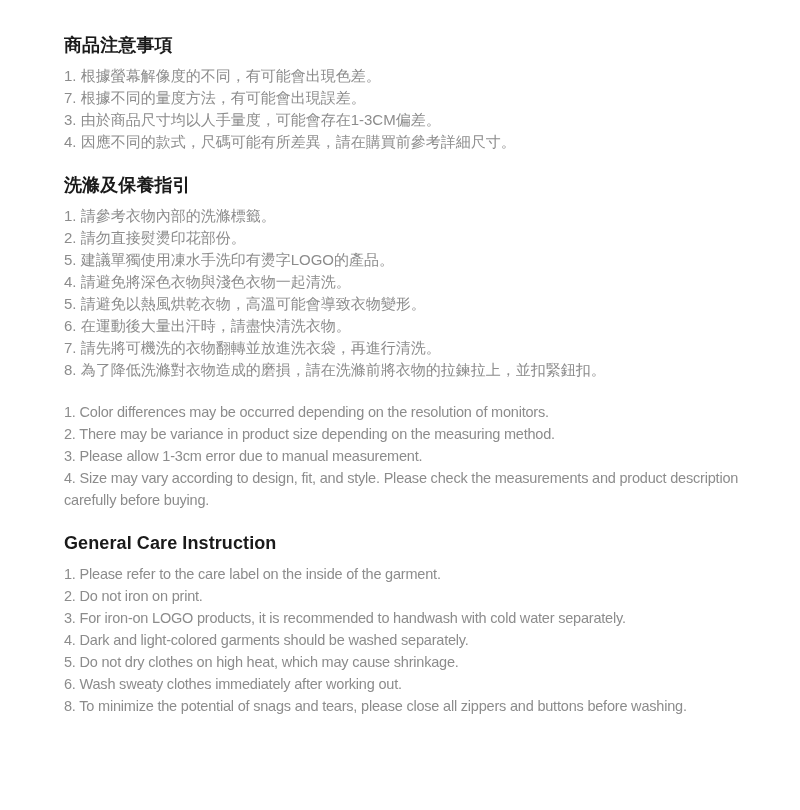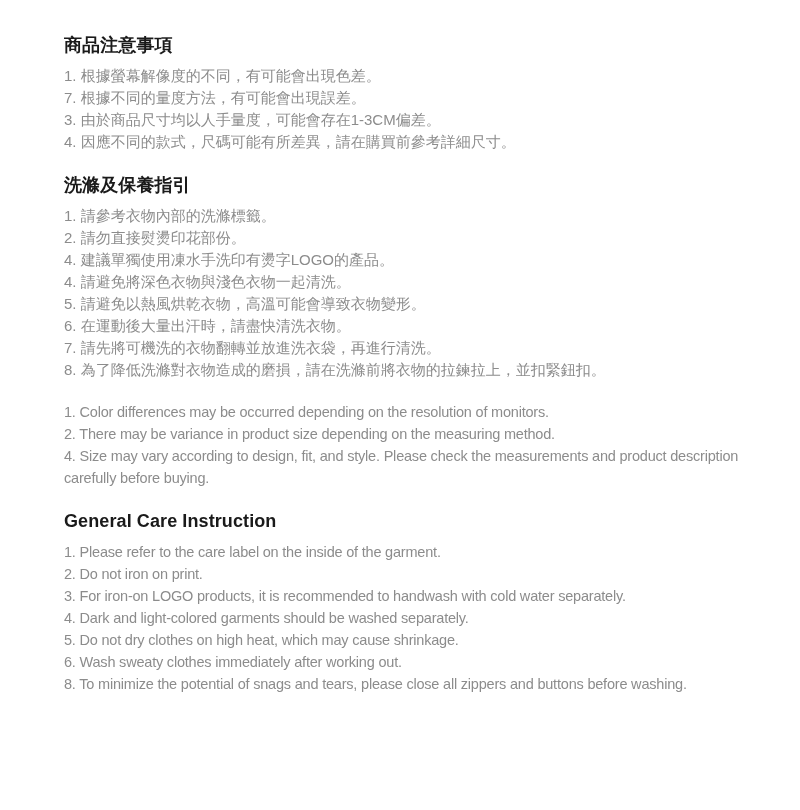--- a/index.html
+++ b/index.html
@@ -65,33 +65,34 @@
         <li>3. 由於商品尺寸均以人手量度，可能會存在1-3CM偏差。</li>
         <li>4. 因應不同的款式，尺碼可能有所差異，請在購買前參考詳細尺寸。</li>
       </ul>
     </div>
 
     <div class="section zh">
       <h2 class="section-title">洗滌及保養指引</h2>
       <ul class="notice-list">
         <li>1. 請參考衣物內部的洗滌標籤。</li>
         <li>2. 請勿直接熨燙印花部份。</li>
-        <li>4. 建議單獨使用凍水手洗印有燙字LOGO的產品。</li>
+        <li>5. 建議單獨使用凍水手洗印有燙字LOGO的產品。</li>
         <li>4. 請避免將深色衣物與淺色衣物一起清洗。</li>
         <li>5. 請避免以熱風烘乾衣物，高溫可能會導致衣物變形。</li>
         <li>6. 在運動後大量出汗時，請盡快清洗衣物。</li>
         <li>7. 請先將可機洗的衣物翻轉並放進洗衣袋，再進行清洗。</li>
         <li>8. 為了降低洗滌對衣物造成的磨損，請在洗滌前將衣物的拉鍊拉上，並扣緊鈕扣。</li>
       </ul>
     </div>
 
     <div class="section en">
       <ul class="notice-list">
         <li>1. Color differences may be occurred depending on the resolution of monitors.</li>
         <li>2. There may be variance in product size depending on the measuring method.</li>
+        <li>3. Please allow 1-3cm error due to manual measurement.</li>
         <li>4. Size may vary according to design, fit, and style. Please check the measurements and product description carefully before buying.</li>
       </ul>
     </div>
 
     <div class="section en">
       <h2 class="section-title">General Care Instruction</h2>
       <ul class="notice-list">
         <li>1. Please refer to the care label on the inside of the garment.</li>
         <li>2. Do not iron on print.</li>
         <li>3. For iron-on LOGO products, it is recommended to handwash with cold water separately.</li>

